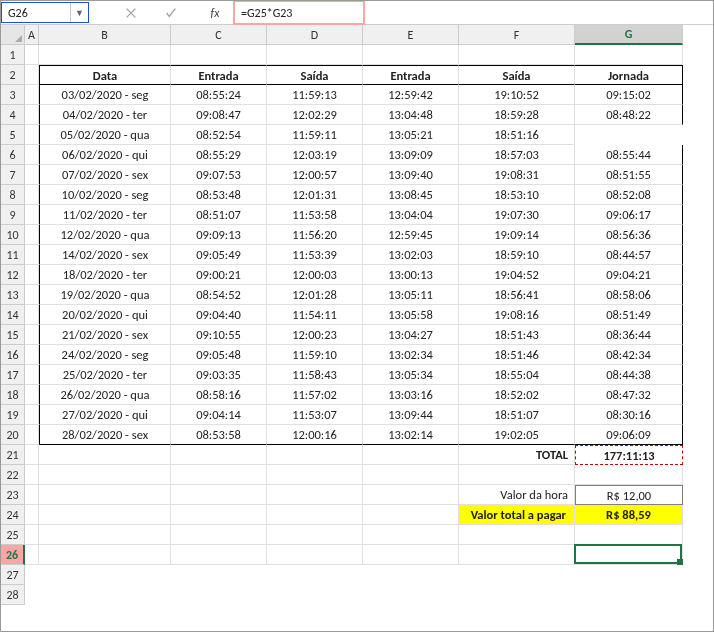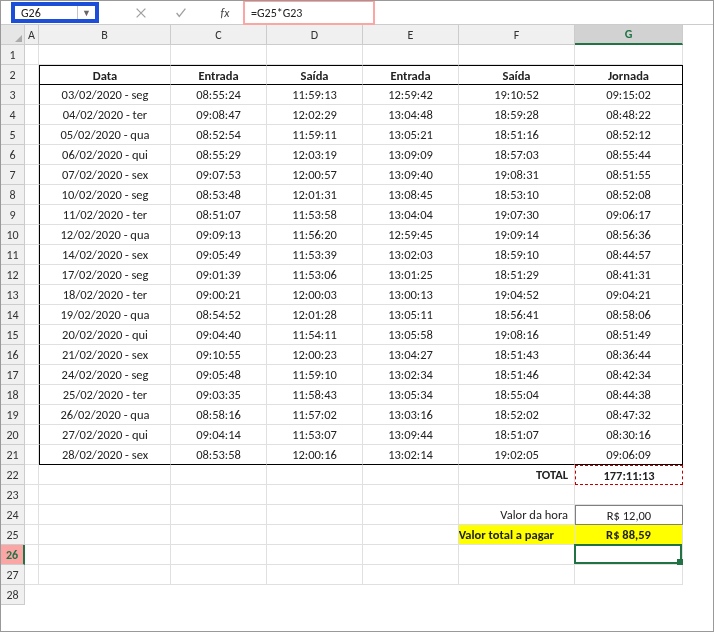--- a/index.html
+++ b/index.html
@@ -1,19 +1,19 @@
 <!DOCTYPE html>
 <html><head>
 <meta charset="utf-8">
 <style>
 *{box-sizing:border-box;margin:0;padding:0}
 body{font-family:Calibri,Arial,sans-serif;font-size:13px;background:#fff;color:#222;user-select:none}
 .wrap{width:714px;height:632px;position:relative;overflow:hidden;border:1px solid #999}
 .fbar{height:24px;border-bottom:1px solid #ccc;display:flex;align-items:center;background:#fff}
-.namebox{width:88px;height:21px;border:4px solid #1d4ed8;background:#fff;display:flex;align-items:center;justify-content:space-between;margin-left:10px}
+.namebox{width:88px;height:21px;border:1px solid #1d4ed8;background:#fff;display:flex;align-items:center;justify-content:space-between;margin-left:0}
 .namebox span:first-child{padding-left:6px;font-size:12px}
 .dd{width:18px;height:100%;border-left:1px solid #c5c5c5;display:flex;align-items:center;justify-content:center;color:#666;font-size:9px}
 .gap1{width:32px}
 .fbtns{display:flex;align-items:center;height:100%;gap:20px}
 .fbtn{width:20px;height:18px;display:flex;align-items:center;justify-content:center;color:#a0a0a0;font-size:13px;cursor:default}
 .fbtn svg{width:14px;height:14px}
 .fx{font-style:italic;color:#444;font-size:12px;margin:0 4px}
 .redbox{border:2px solid #fca5a5;height:25px;flex:0 0 132px;display:flex;align-items:center;margin-left:4px}
 .formula{padding-left:6px;font-size:12px;font-family:Calibri,Arial}
 .sheet{position:relative;height:608px;overflow:hidden}
@@ -38,21 +38,21 @@
 .hdr{font-weight:700;text-align:left;justify-content:center;border-top:1px solid #000;border-bottom:1px solid #000}
 .hdr.l{border-left:1px solid #000}
 .hdr.r{border-right:1px solid #000}
 .cell{justify-content:center;text-align:center}
 .cell.l{border-left:1px solid #000}
 .cell.r{border-right:1px solid #000}
 .last .cell{border-bottom:1px solid #000}
 .rlabel{justify-content:flex-end;padding-right:6px}
 .totalbox{border:1.5px dashed #c00000;font-weight:700;justify-content:center}
 .ybg{background:#ffff00;font-weight:700}
-.yl{justify-content:flex-end;padding-right:20px}
+.yl{justify-content:flex-end;padding-right:8px}
 .g25{border:1px solid #7f7f7f;justify-content:center}
 .activecell{position:absolute;border:2px solid #217346;pointer-events:none}
 .activecell::after{content:'';position:absolute;right:-3px;bottom:-3px;width:6px;height:6px;background:#217346}
 </style>
 </head>
 <body>
 
 <div class="wrap">
   <div class="fbar">
     <div class="namebox">
@@ -155,21 +155,20 @@
           <div class="gc wF cell">18:59:28</div>
           <div class="gc wG cell r">08:48:22</div>
         </div>
         <div class="gr">
           <div class="gc wA"></div>
           <div class="gc wB cell l">05/02/2020 - qua</div>
           <div class="gc wC cell">08:52:54</div>
           <div class="gc wD cell">11:59:11</div>
           <div class="gc wE cell">13:05:21</div>
           <div class="gc wF cell">18:51:16</div>
-          <div class="gc wG cell r">08:52:12</div>
         </div>
         <div class="gr">
           <div class="gc wA"></div>
           <div class="gc wB cell l">06/02/2020 - qui</div>
           <div class="gc wC cell">08:55:29</div>
           <div class="gc wD cell">12:03:19</div>
           <div class="gc wE cell">13:09:09</div>
           <div class="gc wF cell">18:57:03</div>
           <div class="gc wG cell r">08:55:44</div>
         </div>
@@ -213,29 +212,20 @@
           <div class="gc wA"></div>
           <div class="gc wB cell l">14/02/2020 - sex</div>
           <div class="gc wC cell">09:05:49</div>
           <div class="gc wD cell">11:53:39</div>
           <div class="gc wE cell">13:02:03</div>
           <div class="gc wF cell">18:59:10</div>
           <div class="gc wG cell r">08:44:57</div>
         </div>
         <div class="gr">
           <div class="gc wA"></div>
-          <div class="gc wB cell l">17/02/2020 - seg</div>
-          <div class="gc wC cell">09:01:39</div>
-          <div class="gc wD cell">11:53:06</div>
-          <div class="gc wE cell">13:01:25</div>
-          <div class="gc wF cell">18:51:29</div>
-          <div class="gc wG cell r">08:41:31</div>
-        </div>
-        <div class="gr">
-          <div class="gc wA"></div>
           <div class="gc wB cell l">18/02/2020 - ter</div>
           <div class="gc wC cell">09:00:21</div>
           <div class="gc wD cell">12:00:03</div>
           <div class="gc wE cell">13:00:13</div>
           <div class="gc wF cell">19:04:52</div>
           <div class="gc wG cell r">09:04:21</div>
         </div>
         <div class="gr">
           <div class="gc wA"></div>
           <div class="gc wB cell l">19/02/2020 - qua</div>

